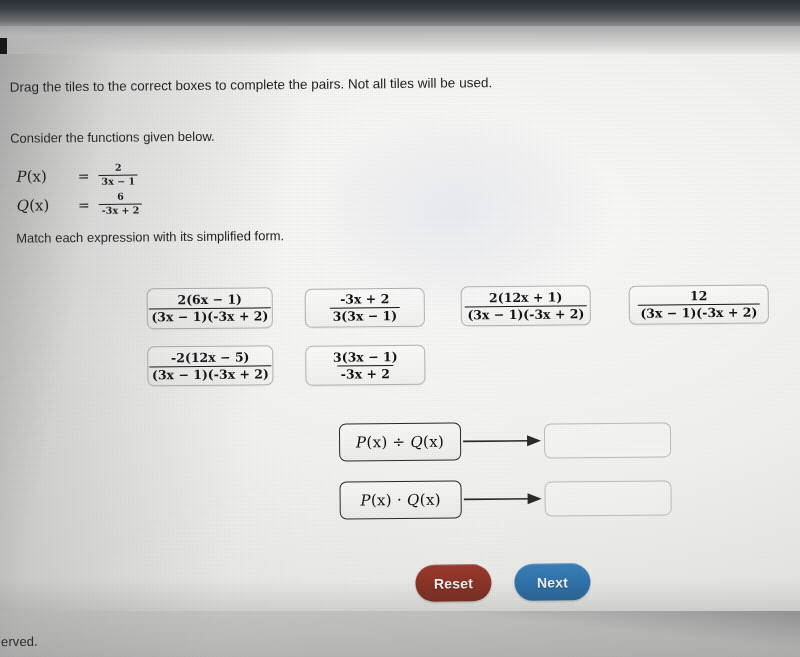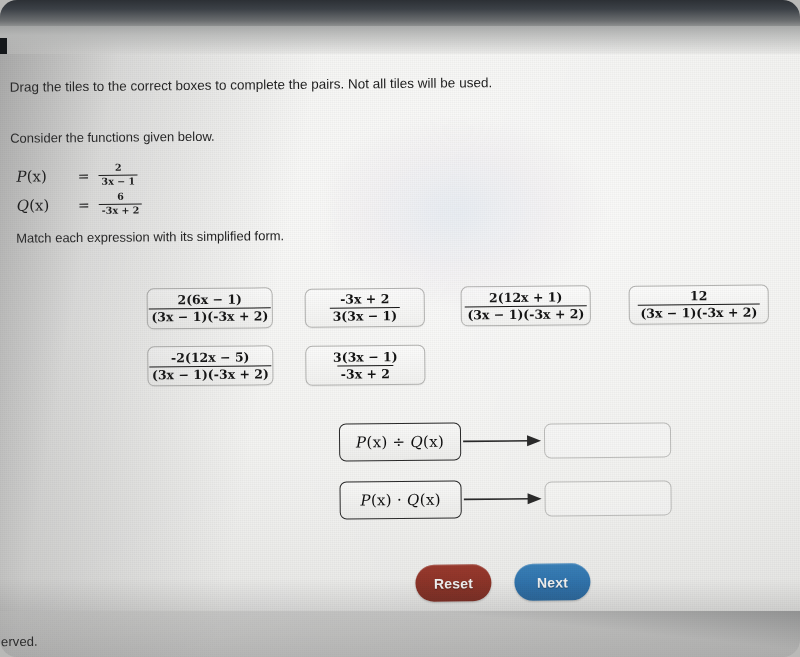--- a/index.html
+++ b/index.html
@@ -17,21 +17,20 @@
 
   
   #photo {
     position: relative;
     width: 800px;
     height: 657px;
     overflow: hidden;
     background:
       linear-gradient(105deg, rgba(255,255,255,0.00) 0%, rgba(255,255,255,0.10) 45%, rgba(255,255,255,0.00) 78%),
       radial-gradient(130% 95% at 62% 34%, #fbfbfa 0%, #f2f2f0 42%, #e2e2e0 72%, #cfcfcd 100%);
-    border-radius: 17px;
   }
 
   
   #texture {
     position: absolute;
     inset: 0;
     pointer-events: none;
     background-image:
       repeating-linear-gradient(0deg, rgba(0,0,0,0.035) 0px, rgba(0,0,0,0.035) 1px, rgba(255,255,255,0.02) 1px, rgba(255,255,255,0.02) 2px),
       repeating-linear-gradient(90deg, rgba(0,0,0,0.028) 0px, rgba(0,0,0,0.028) 1px, rgba(255,255,255,0.015) 1px, rgba(255,255,255,0.015) 2px);

